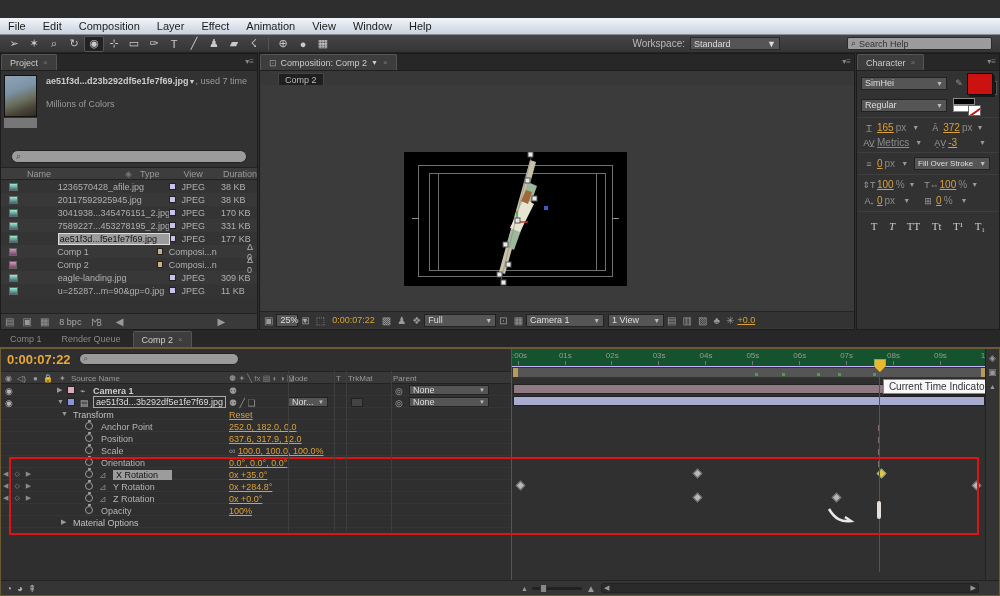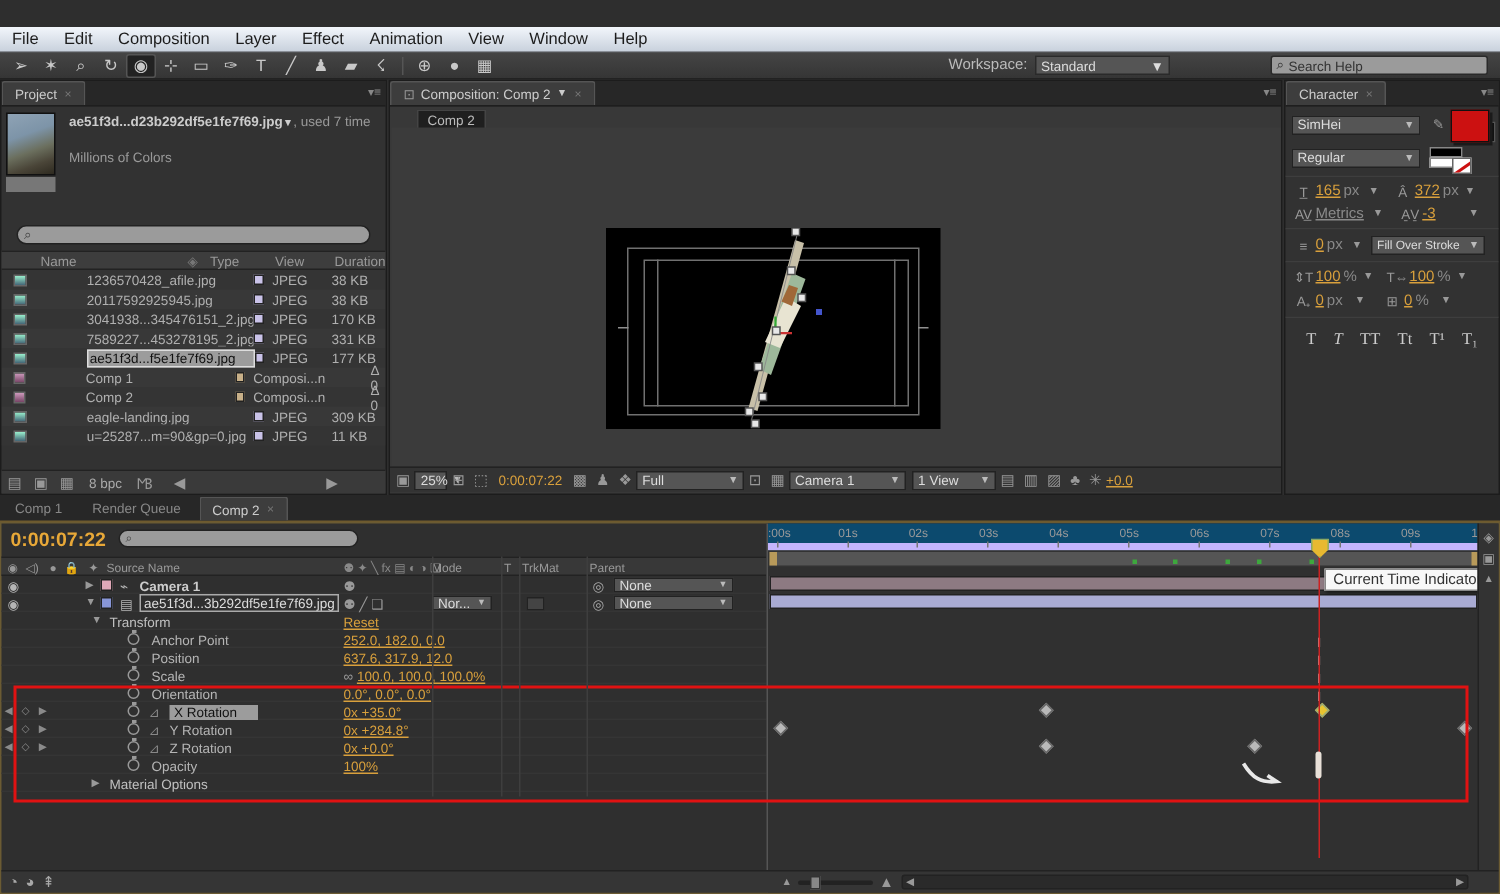--- a/index.html
+++ b/index.html
@@ -126,22 +126,22 @@
     color:#444; font-size:8px; display:flex; align-items:center; padding:0 4px; }
   .tl-topicons { position:absolute; right:14px; top:2px; display:flex; gap:9px; color:#aaa;
     font-size:11px; }
   .tl-head { position:absolute; left:0; top:22px; width:510px; height:13px; background:#383838;
     border-top:1px solid #222; border-bottom:1px solid #222; font-size:8px; color:#999; }
   .tl-col { position:absolute; top:2px; }
   .tl-row { position:absolute; left:0; width:510px; height:12px; font-size:9px; color:#b5b5b5;
     border-bottom:1px solid #353535; }
   .tl-right { position:absolute; left:510px; top:0; width:475px; height:246px; background:#303030;
     border-left:1px solid #555; }
-  .ruler { position:absolute; left:0; top:0; width:475px; height:18px; background:#0c4a6e;
-    border-bottom:5px solid #c4b5fd; }
+  .ruler { position:absolute; left:0; top:0; width:475px; height:18px; background:#14532d;
+    border-bottom:1px solid #c4b5fd; }
   .rlabel { position:absolute; top:2px; font-size:8px; color:#999; }
   .rtick { position:absolute; top:12px; width:1px; height:4px; background:#777; }
   .workarea { position:absolute; left:0; top:18px; width:475px; height:11px; background:#555;
     border:1px solid #333; }
   .wa-end { position:absolute; top:0; width:5px; height:9px; background:#b89a5a; }
   .gtick { position:absolute; bottom:1px; width:3px; height:3px; background:#3da83d; }
   .lbar { position:absolute; left:1px; width:472px; height:10px; border:1px solid #222; }
   .kf { position:absolute; width:7px; height:7px; transform:rotate(45deg); background:#b9b9b9;
     border:1px solid #666; }
   .kf.cur { background:#e8c531; border-color:#9a7; }

